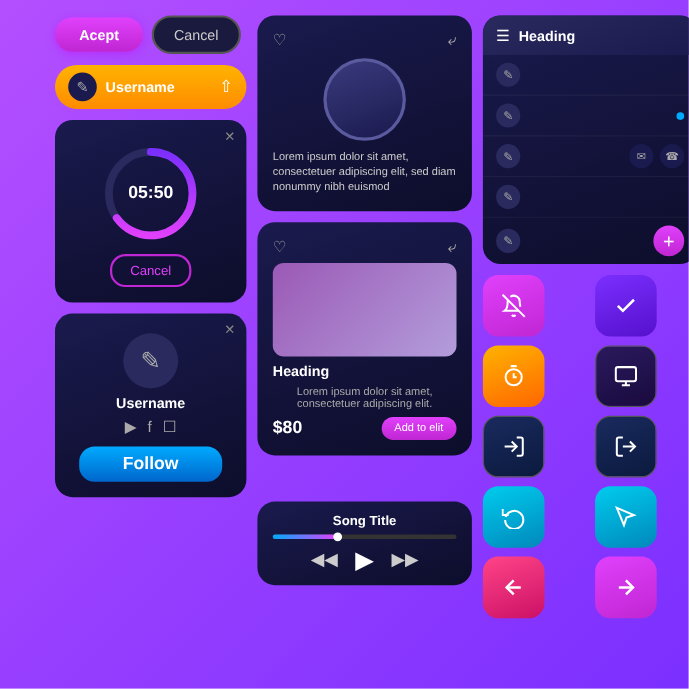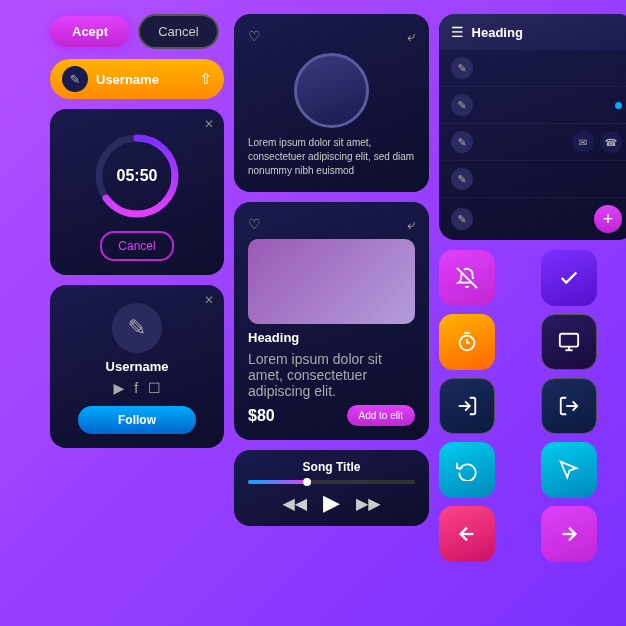--- a/index.html
+++ b/index.html
@@ -191,21 +191,21 @@
       display: flex;
       gap: 10px;
       font-size: 14px;
       color: #aaa;
     }
     .btn-follow {
       background: linear-gradient(180deg, #00aaff 0%, #0066cc 100%);
       border: none;
       border-radius: 14px;
       color: #fff;
-      font-size: 12px;
+      font-size: 16px;
       font-weight: bold;
       padding: 7px 40px;
       cursor: pointer;
       margin-top: 4px;
     }
 
     
     .col2 {
       display: flex;
       flex-direction: column;
@@ -275,21 +275,22 @@
       background: linear-gradient(135deg, #9b59b6 0%, #b39ddb 100%);
       border-radius: 10px;
     }
     .shop-heading {
       color: #fff;
       font-size: 13px;
       font-weight: bold;
     }
     .shop-desc {
       color: #aaa;
-      font-size: 14px;
+      font-size: 10px;
+      text-align: center;
     }
     .shop-bottom {
       display: flex;
       align-items: center;
       justify-content: space-between;
     }
     .shop-price {
       color: #fff;
       font-size: 16px;
       font-weight: bold;
@@ -305,20 +306,21 @@
     }
 
     
     .music-card {
       background: linear-gradient(160deg, #1a1a4e 0%, #0d0d2b 100%);
       border-radius: 16px;
       padding: 10px 14px;
       display: flex;
       flex-direction: column;
       gap: 6px;
+      margin-top: 32px;
     }
     .music-title {
       color: #fff;
       font-size: 12px;
       font-weight: bold;
       text-align: center;
     }
     .music-progress-bar {
       width: 100%;
       height: 4px;

